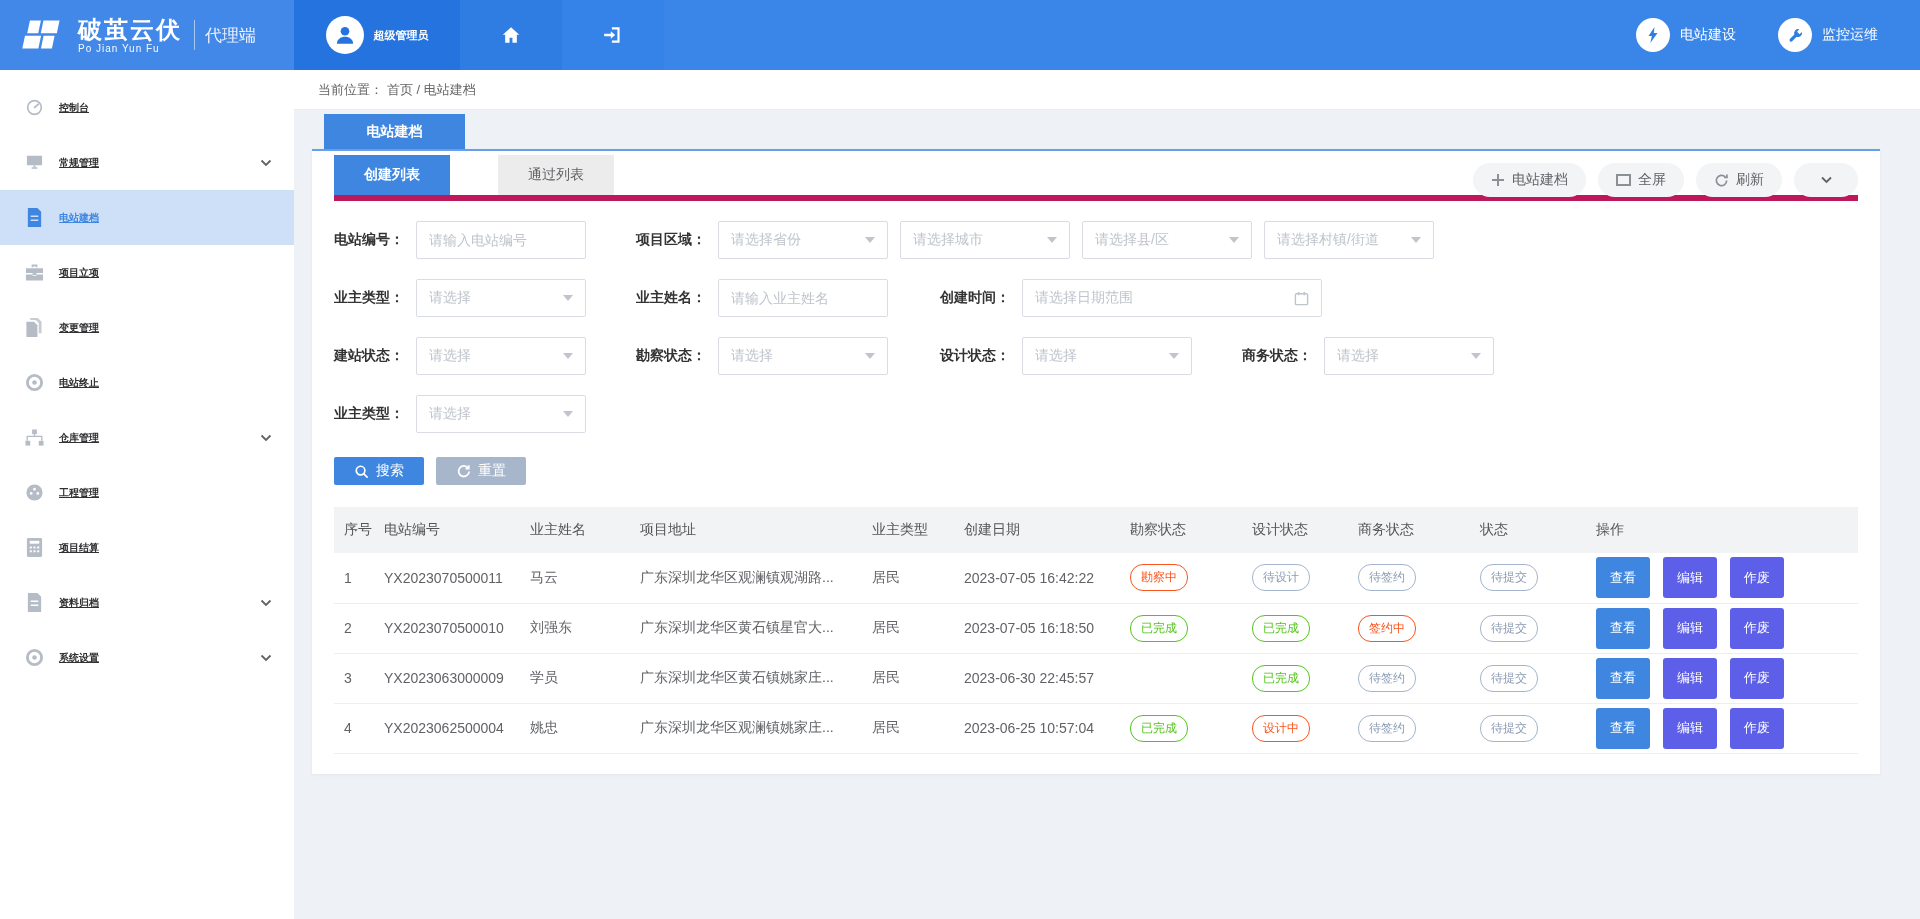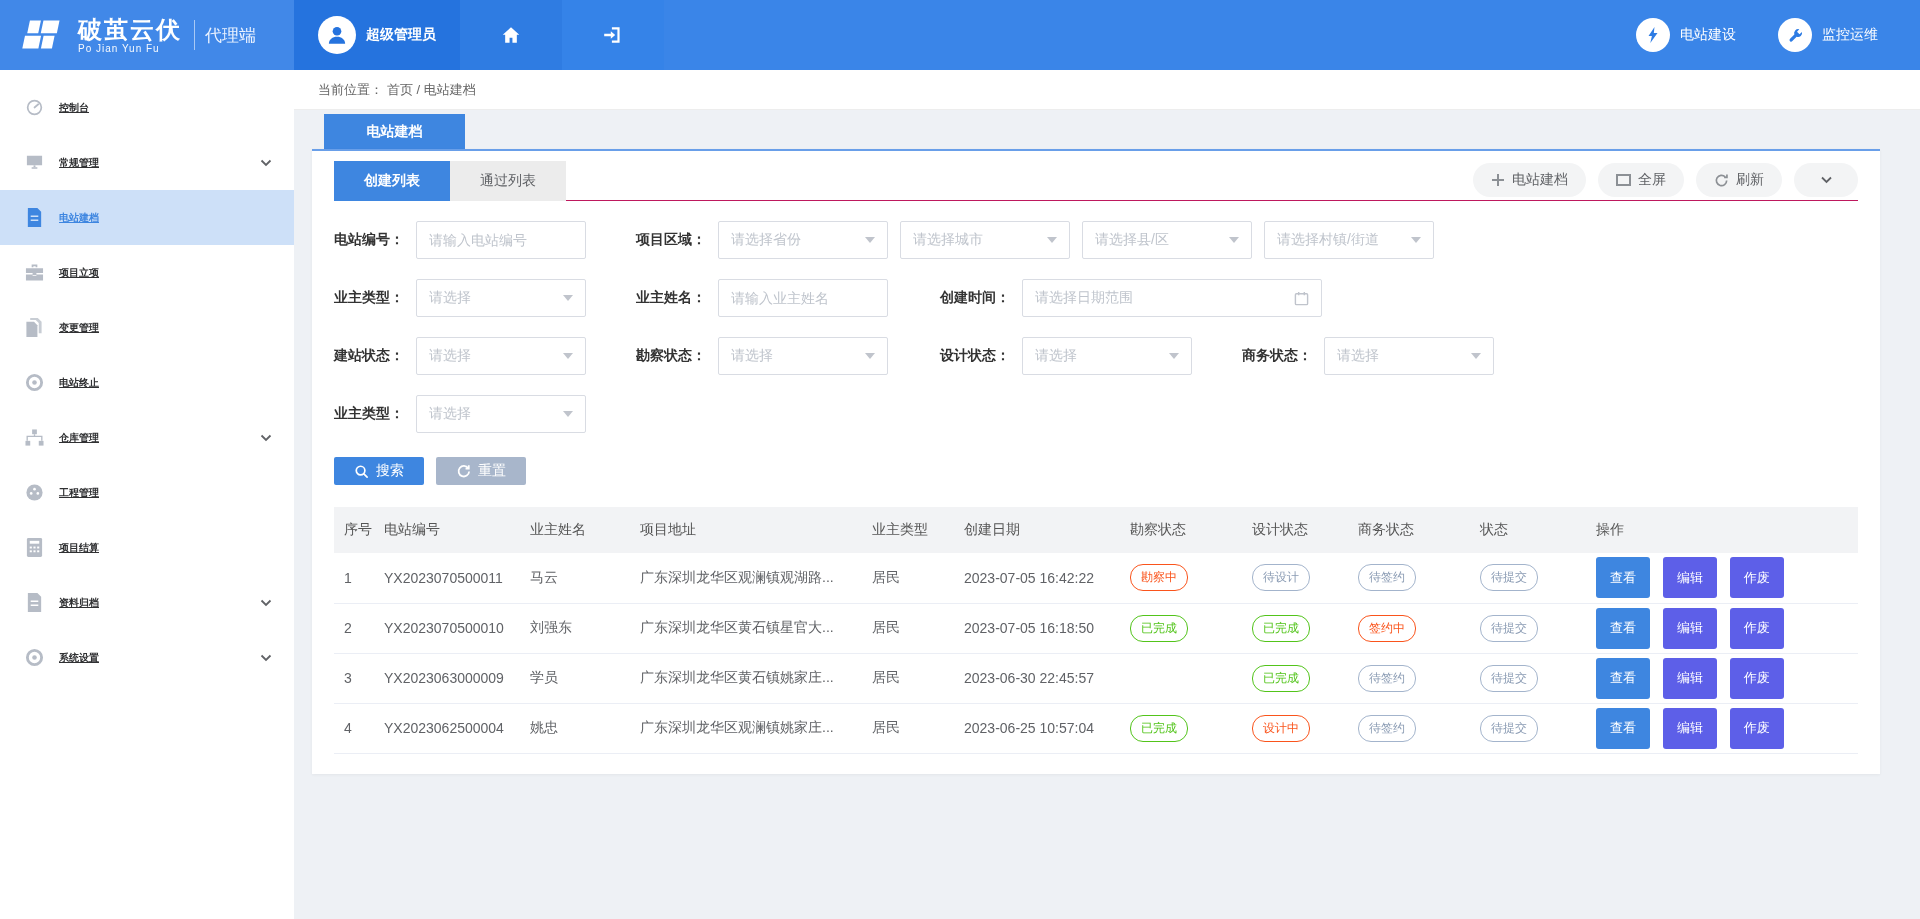--- a/index.html
+++ b/index.html
@@ -14,21 +14,21 @@
   .logo-title { font-size:24px; font-weight:bold; letter-spacing:2px; line-height:26px; }
   .logo-sub { font-size:10px; letter-spacing:1px; opacity:.95; }
   .logo-tag-wrap { display:flex; align-items:center; margin-left:12px; color:#eaf2ff; }
   .logo-divider { width:1px; height:30px; background:rgba(255,255,255,.55); margin-right:10px; }
   .logo-tag { font-size:17px; }
   .hsec { display:flex; align-items:center; justify-content:center; color:#fff; cursor:pointer; }
   .hsec.user { width:166px; background:#2573de; gap:10px; }
   .hsec.home { width:102px; background:#2f7ce2; }
   .hsec.exit { width:102px; background:#3583e8; }
   .avatar-circle { width:38px; height:38px; border-radius:50%; background:#fff; display:flex; align-items:center; justify-content:center; }
-  .user-name { font-size:14px; font-weight:bold; }
+  .user-name { font-size:11px; font-weight:bold; }
   .hspacer { flex:1; }
   .hnav { display:flex; align-items:center; gap:10px; color:#fff; margin-right:42px; cursor:pointer; }
   .hnav .circ { width:34px; height:34px; border-radius:50%; background:#fff; display:flex; align-items:center; justify-content:center; }
   .hnav .nlabel { font-size:14px; }
 
   
   .main { flex:1; display:flex; min-height:0; }
   .sidebar { width:294px; background:#fff; flex:none; padding-top:10px; }
   .side-item { height:55px; display:flex; align-items:center; padding:0 24px; cursor:pointer; position:relative; }
   .side-item .sicon { width:20px; height:20px; display:flex; align-items:center; justify-content:center; flex:none; }
@@ -37,21 +37,21 @@
   .side-item.active .slabel { color:#3e86e0; }
   .side-item .schev { position:absolute; right:22px; top:50%; transform:translateY(-50%); display:flex; }
 
   .content { flex:1; min-width:0; display:flex; flex-direction:column; }
   .breadcrumb-bar { height:40px; background:#fff; display:flex; align-items:center; padding-left:24px; color:#666; font-size:13px; border-bottom:1px solid #ededed; }
   .page-tab { margin:4px 0 0 30px; width:141px; height:35px; background:#3e86e0; color:#fff; display:flex; align-items:center; justify-content:center; font-size:14px; font-weight:bold; cursor:pointer; }
 
   .card-wrap { margin:0 40px 0 18px; }
   .card { background:#fff; border-top:2px solid #699fe9; box-shadow:0 1px 3px rgba(0,0,0,.05); padding:0 22px 20px 22px; }
 
-  .tabs-row { height:40px; display:flex; align-items:flex-start; border-bottom:1px solid #be185d; position:relative; margin:10px 0 0 0; }
+  .tabs-row { height:40px; display:flex; align-items:flex-end; border-bottom:6px solid #be185d; position:relative; margin:10px 0 0 0;gap:48px; }
   .ltab { width:116px; height:40px; display:flex; align-items:center; justify-content:center; font-size:14px; cursor:pointer; background:#ececec; color:#606266; }
   .ltab.active { background:#3e86e0; color:#fff; font-weight:bold; }
   .toolbar { position:absolute; right:0; top:2px; display:flex; gap:12px; }
   .tbtn { height:34px; border-radius:17px; background:#f3f4f5; border:none; color:#606266; font-size:14px; display:flex; align-items:center; gap:7px; padding:0 18px; cursor:pointer; }
   .tbtn.round { width:64px; justify-content:center; padding:0; }
 
   
   .frow { display:flex; align-items:center; margin-top:20px; }
   .flabel { width:82px; font-weight:bold; color:#333; font-size:14px; flex:none; }
   .fgap { width:50px; flex:none; }

